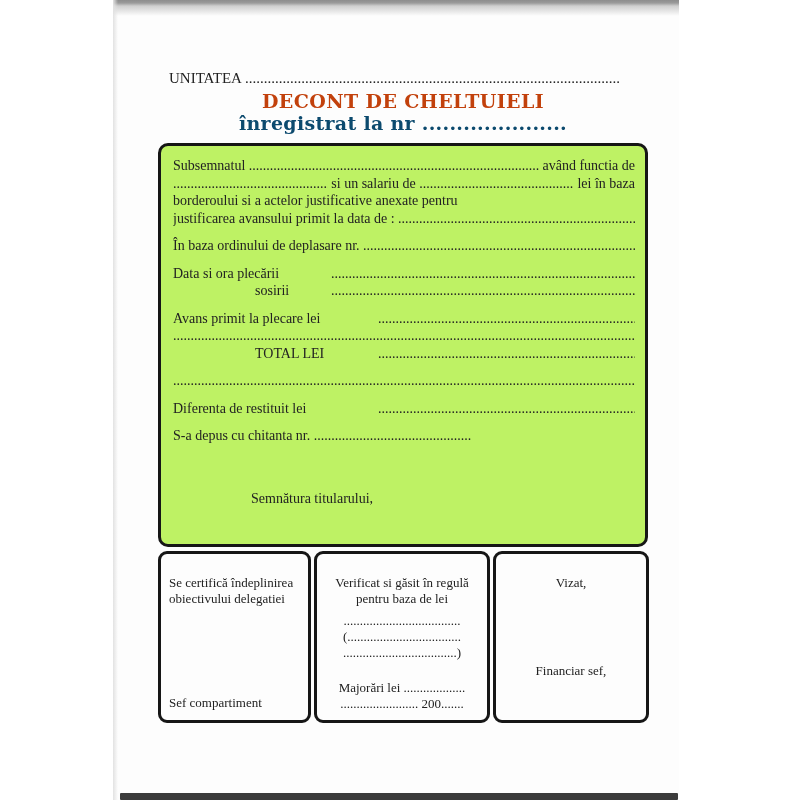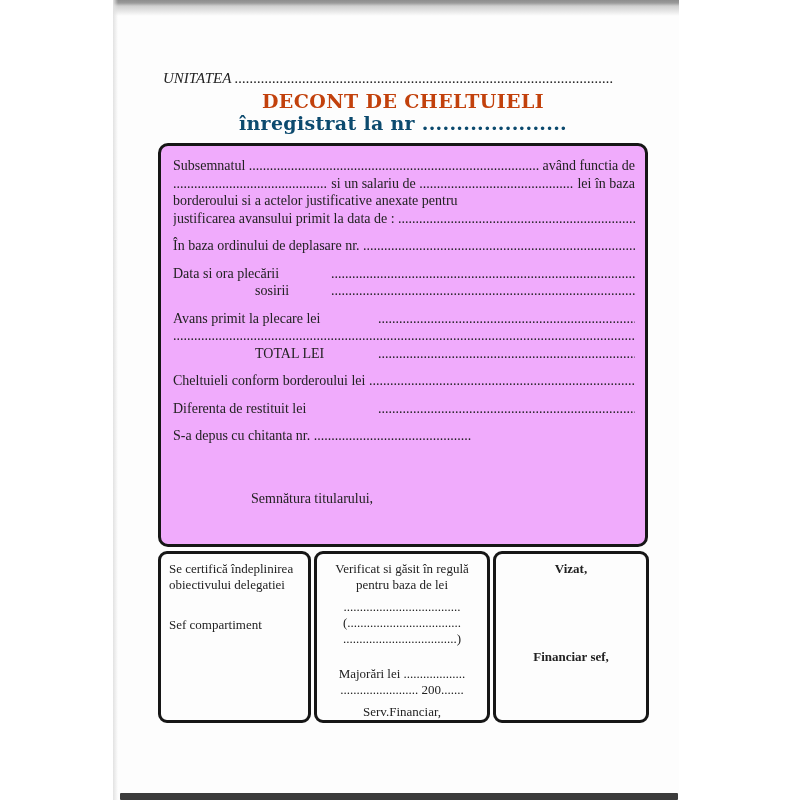--- a/index.html
+++ b/index.html
@@ -44,28 +44,27 @@
     bottom: 0;
     left: 7px;
     right: 1px;
     height: 7px;
     background: #3b3b3b;
     border-radius: 1px;
   }
   
   .unitatea-line {
     position: absolute;
-    left: 50px;
+    left: 56px;
     top: 70px;
     width: 450px;
     display: flex;
     font-size: 15px;
     line-height: 17px;
     white-space: pre;
-    font-style: italic;
   }
   .doc-title {
     position: absolute;
     left: 45px;
     top: 90px;
     width: 490px;
     text-align: center;
     font-family: "DejaVu Serif", serif;
     font-weight: bold;
     font-size: 19px;
@@ -88,21 +87,21 @@
   .main-box {
     position: absolute;
     left: 45px;
     top: 143px;
     width: 490px;
     height: 404px;
     box-sizing: border-box;
     border: 3px solid #161616;
     border-radius: 10px;
     padding: 11px 10px 0 12px;
-    background: #f0abfc;
+    background: #bef264;
   }
   .line {
     display: flex;
     align-items: baseline;
     white-space: pre;
     overflow: hidden;
     font-size: 14px;
     line-height: 17.5px;
   }
   .fill {
@@ -128,32 +127,32 @@
     width: 491px;
     height: 172px;
     display: flex;
     gap: 3px;
   }
   .f-box {
     box-sizing: border-box;
     border: 3px solid #161616;
     border-radius: 9px;
     background: #fdfdfd;
-    padding: 7px 6px;
+    padding: 21px 6px;
     font-size: 13px;
     line-height: 16px;
     overflow: hidden;
   }
   .f-box1 { flex: 0 0 153px; text-align: left; padding-left: 8px; }
   .f-box2 { flex: 0 0 176px; text-align: center; }
-  .f-box3 { flex: 0 0 156px; text-align: center; font-weight: bold; }
+  .f-box3 { flex: 0 0 156px; text-align: center; }
   .nowrap { white-space: nowrap; }
   .m-t6  { margin-top: 6px; }
   .m-t8  { margin-top: 19px; }
-  .m-t56 { margin-top: 24px; }
+  .m-t56 { margin-top: 88px; }
   .m-t72 { margin-top: 72px; }
 </style>
 </head>
 <body>
 
 <div class="canvas">
   <div class="scan-page">
     <div class="scan-edge-top"></div>
     <div class="scan-edge-left"></div>
     <div class="scan-edge-bottom"></div>
@@ -201,21 +200,20 @@
         <span class="fill">........................................................................................................................................................................................................</span>
       </div>
       <div class="line">
         <span class="fill">........................................................................................................................................................................................................</span>
       </div>
       <div class="line">
         <span class="col-200 ind-82">TOTAL LEI</span>
         <span class="fill">........................................................................................................................................................................................................</span>
       </div>
       <div class="line gap">
-        <span>Cheltuieli conform borderoului lei </span>
         <span class="fill">........................................................................................................................................................................................................</span>
       </div>
       <div class="line gap">
         <span class="col-200">Diferenta de restituit lei</span>
         <span class="fill">........................................................................................................................................................................................................</span>
       </div>
       <div class="line gap">
         <span>S-a depus cu chitanta nr. .............................................</span>
       </div>
       <div class="sig-line">Semnătura titularului,</div>

